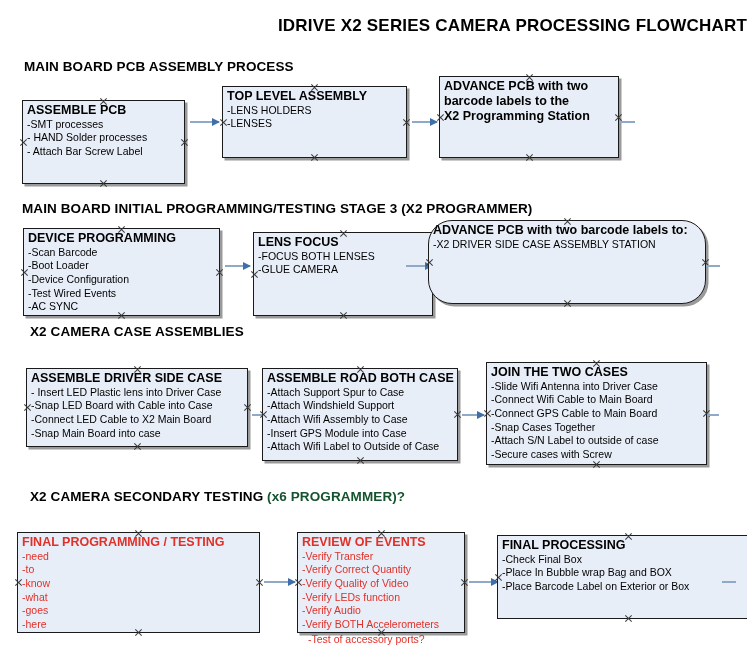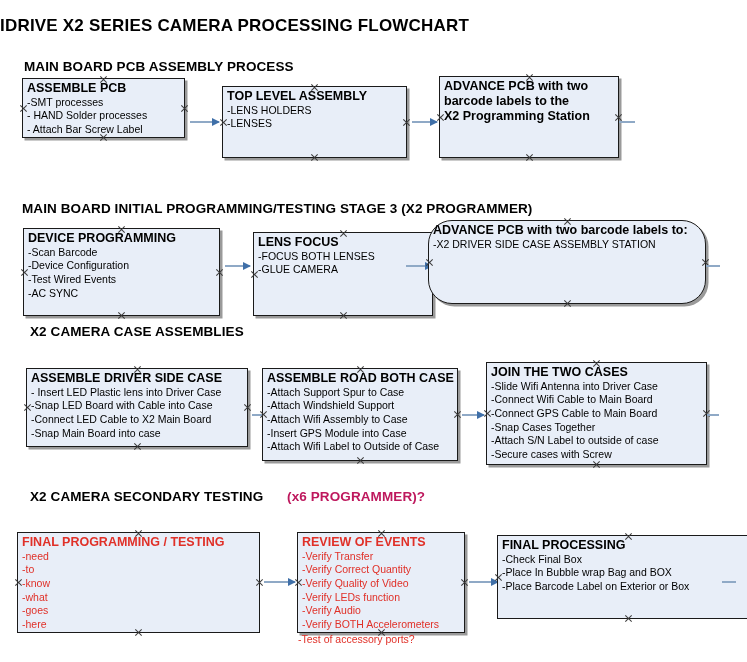--- a/index.html
+++ b/index.html
@@ -4,46 +4,46 @@
 <style>
   html,body{margin:0;padding:0;}
   body{
     width:747px;height:662px;position:relative;background:#ffffff;
     font-family:"Liberation Sans","DejaVu Sans",sans-serif;
     overflow:hidden;
   }
   #canvas{position:absolute;left:0;top:0;width:747px;height:662px;}
 
   .doc-title{
-    position:absolute;left:0;top:16px;width:747px;text-align:left;
+    position:absolute;left:0;top:16px;width:747px;text-align:right;
     font-size:17px;font-weight:bold;color:#000;letter-spacing:.2px;
   }
   .section-title{
     position:absolute;font-size:13.5px;font-weight:bold;color:#000;
     white-space:nowrap;letter-spacing:.1px;
   }
-  .section-title .accent{color:#be185d;margin-left:20px;}
+  .section-title .accent{color:#14532d;}
 
   
   .box{
     position:absolute;box-sizing:border-box;
     background:#e8eef8;border:1.3px solid #1a1a1a;
     box-shadow:2.5px 2.5px 0 0 #9a9a9a;
     padding:2px 3px 2px 4px;
   }
   .box.noshadow{box-shadow:none;}
   .box-title{
     font-size:12.5px;font-weight:bold;color:#000;line-height:1.18;
     white-space:nowrap;
   }
   .box-line{
     font-size:10.5px;color:#000;line-height:1.30;white-space:nowrap;
   }
   .box.red .box-title,.box.red .box-line{color:#e03028;}
-  .box-line.overflow{position:absolute;left:0;}
+  .box-line.overflow{position:absolute;left:10px;}
 
   
   .handle{
     position:absolute;width:9px;height:9px;margin-left:-4.5px;margin-top:-4.5px;
     pointer-events:none;
   }
   .handle:before,.handle:after{
     content:"";position:absolute;left:0;top:4px;width:9px;height:1px;
     background:#3a3a3a;
   }
@@ -64,21 +64,21 @@
 <body>
 
 <div id="canvas">
 
   <div class="doc-title">IDRIVE X2  SERIES CAMERA PROCESSING FLOWCHART</div>
 
   <div class="section-title" style="left:24px;top:59px;">
     <span>MAIN BOARD PCB ASSEMBLY PROCESS</span>
   </div>
 
-  <div class="box" style="left:22px;top:78px;width:163px;height:60px;">
+  <div class="box" style="left:22px;top:100px;width:163px;height:84px;">
     <div class="box-title">ASSEMBLE PCB</div>
     <div class="box-line">-SMT processes</div>
     <div class="box-line">- HAND Solder processes</div>
     <div class="box-line">- Attach Bar Screw Label</div>
     <div class="handle" style="left:50%;top:0;"></div>
     <div class="handle" style="left:50%;top:100%;"></div>
     <div class="handle" style="left:0;top:50%;"></div>
     <div class="handle" style="left:100%;top:50%;"></div>
   </div>
 
@@ -106,20 +106,21 @@
     <div class="handle" style="left:100%;top:50%;"></div>
   </div>
 
   <div class="section-title" style="left:22px;top:201px;">
     <span>MAIN BOARD INITIAL PROGRAMMING/TESTING STAGE 3 (X2 PROGRAMMER)</span>
   </div>
 
   <div class="box" style="left:23px;top:228px;width:197px;height:88px;">
     <div class="box-title">DEVICE PROGRAMMING</div>
     <div class="box-line">-Scan Barcode</div>
+    <div class="box-line">-Boot Loader</div>
     <div class="box-line">-Device Configuration</div>
     <div class="box-line">-Test Wired Events</div>
     <div class="box-line">-AC SYNC</div>
     <div class="handle" style="left:50%;top:0;"></div>
     <div class="handle" style="left:50%;top:100%;"></div>
     <div class="handle" style="left:0;top:50%;"></div>
     <div class="handle" style="left:100%;top:50%;"></div>
   </div>
 
   <div class="arrow" style="left:225px;top:265px;width:25px;"></div>

